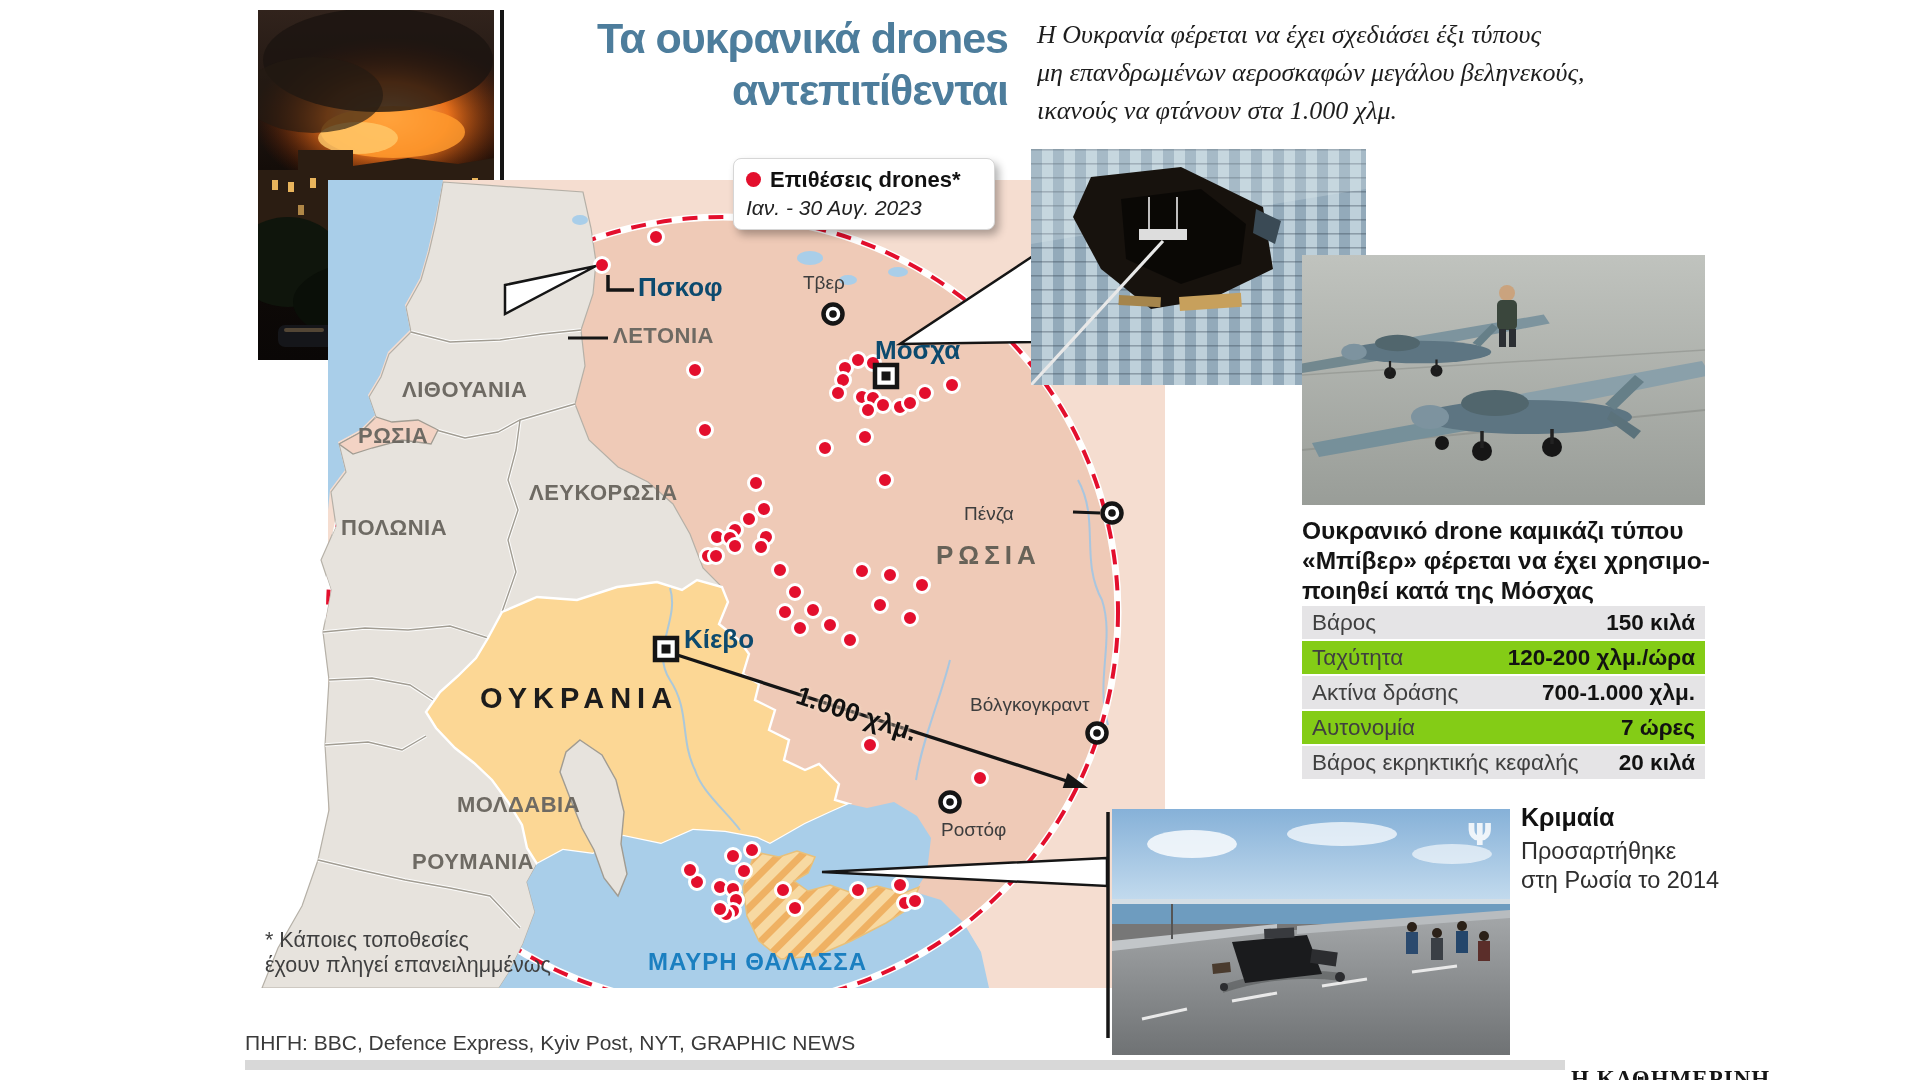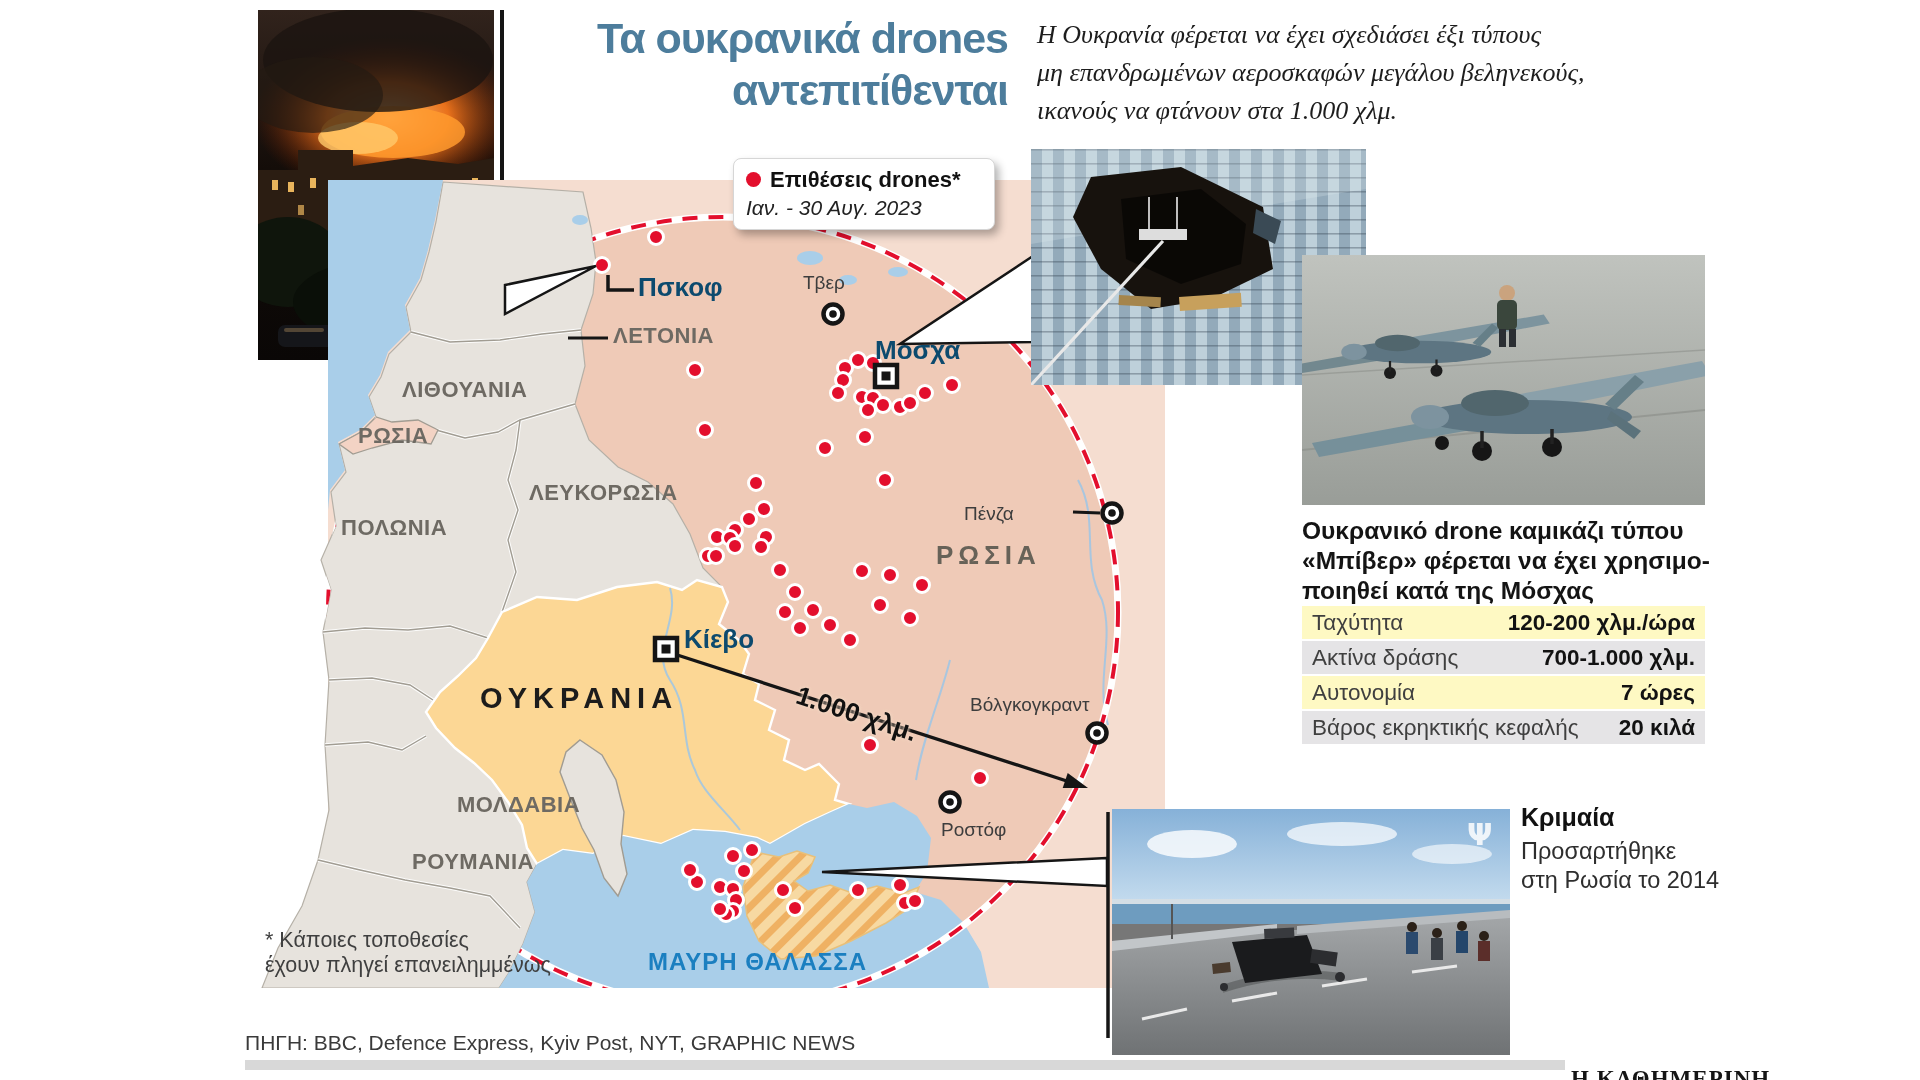--- a/index.html
+++ b/index.html
@@ -40,21 +40,21 @@
   #legend .dot{display:inline-block;width:15px;height:15px;border-radius:50%;background:#e30f2d;margin-right:9px;}
   #legend .l2{font-size:21px;color:#222;margin-top:3px;white-space:nowrap;font-style:italic;}
   
   #callouts{left:0;top:0;width:1920px;height:1080px;z-index:40;pointer-events:none;}
   
   #drone-caption{left:1302px;top:516px;width:420px;font-weight:bold;font-size:24.5px;line-height:30px;color:#141414;}
   #spec-table{left:1302px;top:606px;width:403px;}
   .spec-row{height:33px;display:flex;align-items:center;justify-content:space-between;
             padding:0 10px;margin-bottom:2px;}
   .spec-row.odd{background:#e5e4e6;}
-  .spec-row.even{background:#fef9c3;}
+  .spec-row.even{background:#84cc16;}
   .spec-label{font-size:22.5px;color:#3f3f3f;}
   .spec-value{font-size:22.5px;font-weight:bold;color:#121212;}
   
   #crimea-note{left:1521px;top:803px;width:220px;}
   #crimea-note .t{font-weight:bold;font-size:25px;color:#111;margin-bottom:5px;}
   #crimea-note .s{font-size:23.5px;line-height:29px;color:#2e2e2e;}
   
   #source{left:245px;top:1031px;font-size:21px;color:#3a3a3a;}
   #footer-bar{left:245px;top:1060px;width:1320px;height:10px;background:#d8d8d8;}
   #brand{left:1571px;top:1042px;font-family:"Liberation Serif",serif;font-weight:bold;
@@ -473,20 +473,24 @@
   </svg>
 </div>
 
 <div id="drone-caption" class="abs">
   <div>Ουκρανικό drone καμικάζι τύπου</div>
   <div>«Μπίβερ» φέρεται να έχει χρησιμο-</div>
   <div>ποιηθεί κατά της Μόσχας</div>
 </div>
 
 <div id="spec-table" class="abs">
+  <div class="spec-row odd">
+    <span class="spec-label">Βάρος</span>
+    <span class="spec-value">150 κιλά</span>
+  </div>
   <div class="spec-row even">
     <span class="spec-label">Ταχύτητα</span>
     <span class="spec-value">120-200 χλμ./ώρα</span>
   </div>
   <div class="spec-row odd">
     <span class="spec-label">Ακτίνα δράσης</span>
     <span class="spec-value">700-1.000 χλμ.</span>
   </div>
   <div class="spec-row even">
     <span class="spec-label">Αυτονομία</span>

